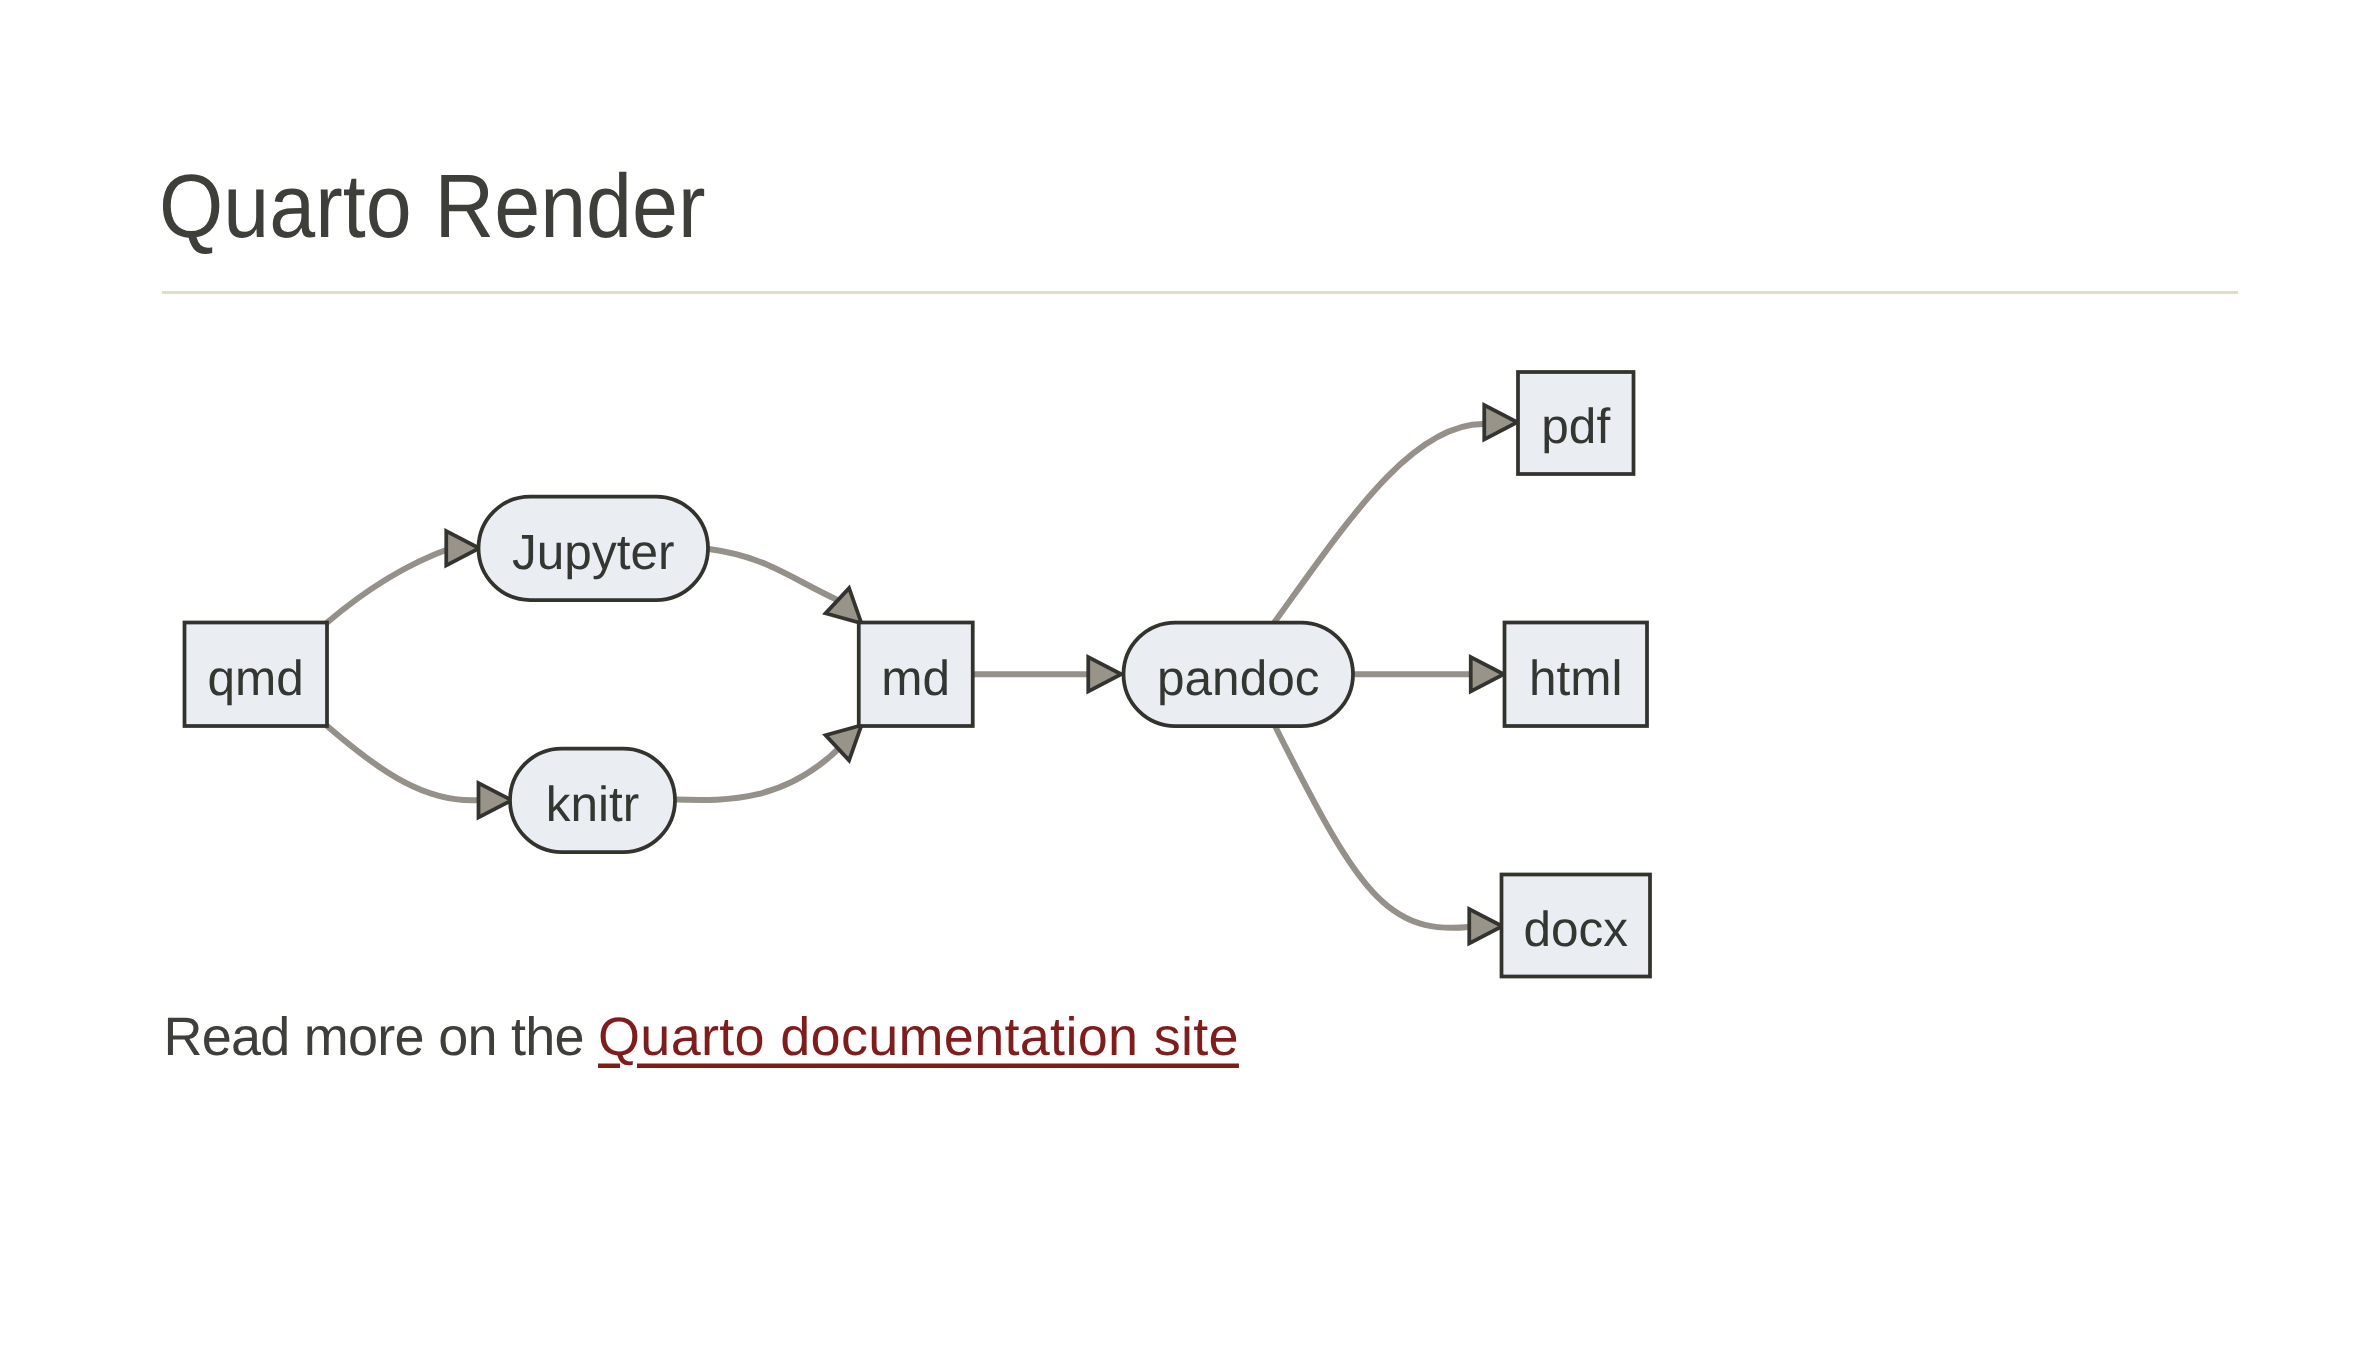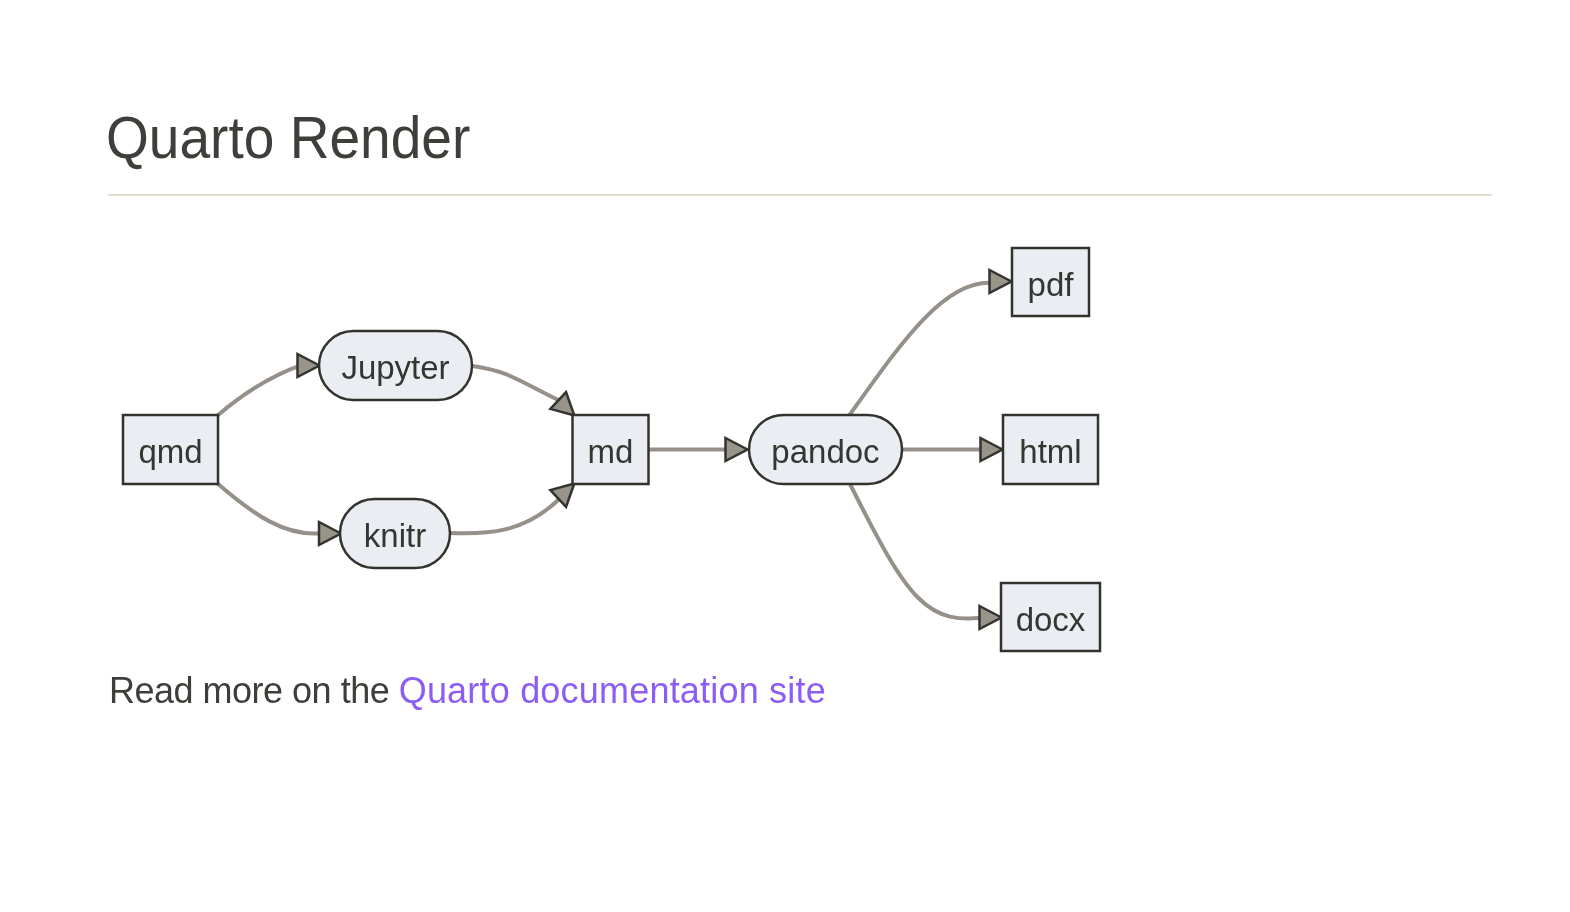--- a/index.html
+++ b/index.html
@@ -4,21 +4,21 @@
 <style>
 html,body{margin:0;padding:0;background:#ffffff;}
 body{width:1570px;height:912px;position:relative;overflow:hidden;
   font-family:"Liberation Sans",sans-serif;color:#3e3f3a;}
 #title{position:absolute;left:106px;top:108px;font-size:60px;font-weight:400;
   letter-spacing:0;white-space:nowrap;line-height:1;
   transform:scaleX(0.918);transform-origin:left top;}
 #rule{position:absolute;left:108px;top:193.6px;width:1384px;height:2.4px;background:#e2dbce;}
 #para{position:absolute;transform:translateZ(0);left:109px;top:673px;font-size:36px;font-weight:400;
   white-space:nowrap;line-height:1;letter-spacing:-0.5px;}
-#para a{color:#8b5cf6;letter-spacing:0.2px;
+#para a{color:#7f1d1d;text-decoration:underline;letter-spacing:0.2px;
   text-decoration-thickness:2.5px;text-underline-offset:6px;}
 svg{position:absolute;left:0;top:0;transform:translateZ(0);}
 .node{fill:#eaedf2;stroke:#33332e;stroke-width:2.5px;}
 .lbl{fill:#343632;font-family:"Liberation Sans",sans-serif;font-size:33px;
   text-anchor:middle;}
 .edge{fill:none;stroke:#95908a;stroke-width:4px;}
 .arw{fill:#99948a;stroke:#33332f;stroke-width:2.5px;stroke-linejoin:miter;}
 </style>
 </head>
 <body>

